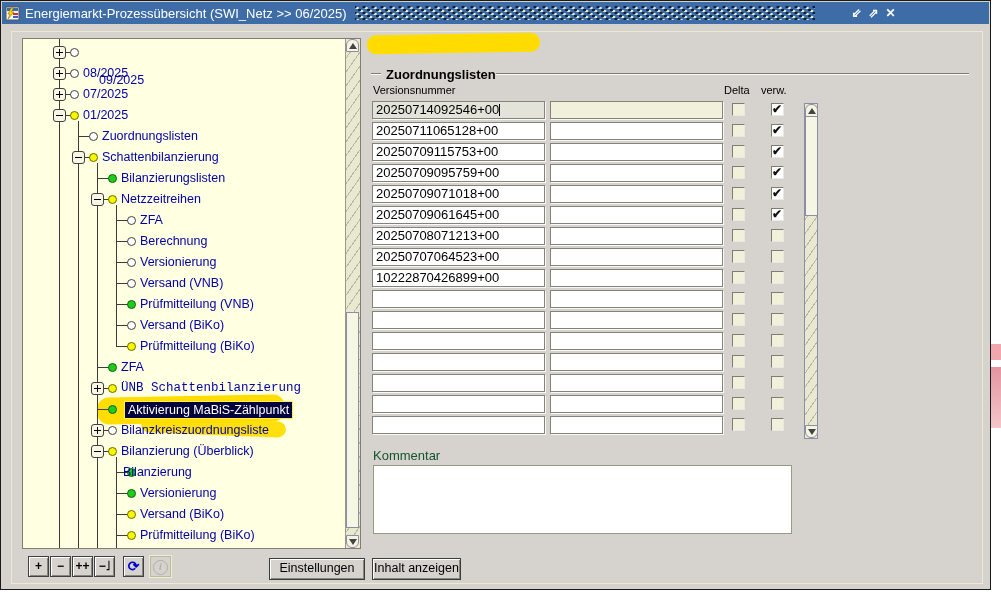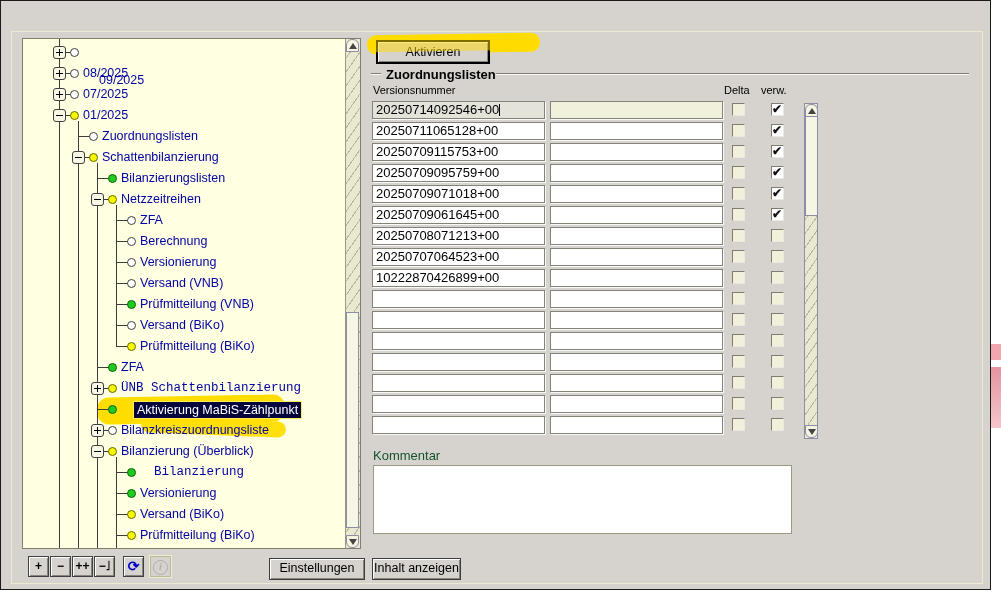--- a/index.html
+++ b/index.html
@@ -68,20 +68,38 @@
   .btn-wide{top:557px;height:20px;line-height:18px;}
   
   .pink1{position:absolute;left:991px;top:344px;width:10px;height:16px;background:#f2a6ad;}
   .pink2{position:absolute;left:991px;top:367px;width:10px;height:61px;background:linear-gradient(180deg,#e494a0,#f5c6cb);}
 </style>
 </head>
 <body>
 
 <div class="win">
 
+  <div class="titlebar">
+    <span class="title-icon">
+      <svg width="16" height="15" viewBox="0 0 16 15">
+        <rect x="1" y="1" width="13" height="13" fill="#f4f4ef" stroke="#555"></rect>
+        <rect x="2" y="2" width="11" height="3" fill="#splash" style="fill:#3e6ca6"></rect>
+        <rect x="8" y="7" width="5" height="2" fill="#c33"></rect>
+        <rect x="8" y="10" width="5" height="2" fill="#36c"></rect>
+        <path d="M6 2 L3 8 L5 8 L3 13 L9 6 L6.5 6 L8.5 2 Z" fill="#ffd400" stroke="#7a5a00" stroke-width="0.5"></path>
+      </svg>
+    </span>
+    <span class="title-text">Energiemarkt-Prozessübersicht (SWI_Netz &gt;&gt; 06/2025)</span>
+    <span class="title-pattern"></span>
+    <span class="title-controls">
+      <span class="tc">⇙</span>
+      <span class="tc">⇗</span>
+      <span class="tc">✕</span>
+    </span>
+  </div>
 
   <div class="inner-frame"></div>
 
   <div class="tree-panel">
     <div class="tree-layer" id="tree-layer">
         <div class="hl-blob" style="left: 74px; top: 357px; width: 188px; height: 27px; border-radius: 12px; transform: rotate(-1deg);"></div>
         <div class="hl-blob" style="left: 118px; top: 380px; width: 145px; height: 16px; border-radius: 8px; transform: rotate(2.2deg); opacity: 0.95;"></div>
         <div class="trunk" style="left: 36px; top: 0px; height: 509px;"></div>
         <div class="trunk" style="left: 55px; top: 82px; height: 427px;"></div>
         <div class="trunk" style="left: 74px; top: 124px; height: 385px;"></div>
@@ -140,32 +158,32 @@
         <div class="tree-label" style="left: 117px; top: 299px;">Prüfmitteilung (BiKo)</div>
         <div class="stub" style="left: 74px; top: 328px; width: 19px;"></div>
         <div class="dot green" style="left: 85px; top: 324px;"></div>
         <div class="tree-label" style="left: 98px; top: 320px;">ZFA</div>
         <div class="stub" style="left: 74px; top: 349px; width: 19px;"></div>
         <div class="expander plus" style="left: 68px; top: 343px;"></div>
         <div class="dot yellow" style="left: 85px; top: 345px;"></div>
         <div class="tree-label" style="left: 98px; top: 341px; font-family: Liberation Mono, monospace;">ÜNB Schattenbilanzierung</div>
         <div class="stub" style="left: 74px; top: 370px; width: 19px;"></div>
         <div class="dot green" style="left: 85px; top: 366px;"></div>
-        <div class="tree-label sel" style="left: 110px; top: 362px;">Aktivierung MaBiS-Zählpunkt</div>
+        <div class="tree-label sel" style="left: 101px; top: 362px;">Aktivierung MaBiS-Zählpunkt</div>
         <div class="stub" style="left: 74px; top: 391px; width: 19px;"></div>
         <div class="expander plus" style="left: 68px; top: 385px;"></div>
         <div class="dot white" style="left: 85px; top: 387px;"></div>
         <div class="tree-label" style="left: 98px; top: 383px;">Bilanzkreiszuordnungsliste</div>
         <div class="stub" style="left: 74px; top: 412px; width: 19px;"></div>
         <div class="expander minus" style="left: 68px; top: 406px;"></div>
         <div class="dot yellow" style="left: 85px; top: 408px;"></div>
         <div class="tree-label" style="left: 98px; top: 404px;">Bilanzierung (Überblick)</div>
         <div class="stub" style="left: 93px; top: 433px; width: 19px;"></div>
         <div class="dot green" style="left: 104px; top: 429px;"></div>
-        <div class="tree-label" style="left: 131px; top: 425px; font-family: Liberation Mono, monospace;">Bilanzierung</div>
+        <div class="tree-label" style="left: 100px; top: 425px;">Bilanzierung</div>
         <div class="stub" style="left: 93px; top: 454px; width: 19px;"></div>
         <div class="dot green" style="left: 104px; top: 450px;"></div>
         <div class="tree-label" style="left: 117px; top: 446px;">Versionierung</div>
         <div class="stub" style="left: 93px; top: 475px; width: 19px;"></div>
         <div class="dot yellow" style="left: 104px; top: 471px;"></div>
         <div class="tree-label" style="left: 117px; top: 467px;">Versand (BiKo)</div>
         <div class="stub" style="left: 93px; top: 496px; width: 19px;"></div>
         <div class="dot yellow" style="left: 104px; top: 492px;"></div>
         <div class="tree-label" style="left: 117px; top: 488px;">Prüfmitteilung (BiKo)</div>
       </div>
@@ -175,21 +193,20 @@
           <span class="tri-up"></span>
         </div>
       <div class="scroll-thumb" style="top:273px;height:216px;"></div>
       <div class="scroll-btn" style="bottom:0;border-radius:0 0 6px 6px;">
           <span class="tri-down"></span>
         </div>
     </div>
   </div>
 
   <div class="blob-activate"></div>
-  <div class="btn btn-activate">Aktivieren</div>
   <div class="blob-activate-over"></div>
 
   <div class="group-dash" style="left:370px;top:72px;width:10px;"></div>
   <div class="group-label">Zuordnungslisten</div>
   <div class="group-dash" style="left:495px;top:72px;width:473px;"></div>
 
   <div class="col-header" style="left:372px;">Versionsnummer</div>
   <div class="col-header" style="left:723px;">Delta</div>
   <div class="col-header" style="left:760px;">verw.</div>
 

